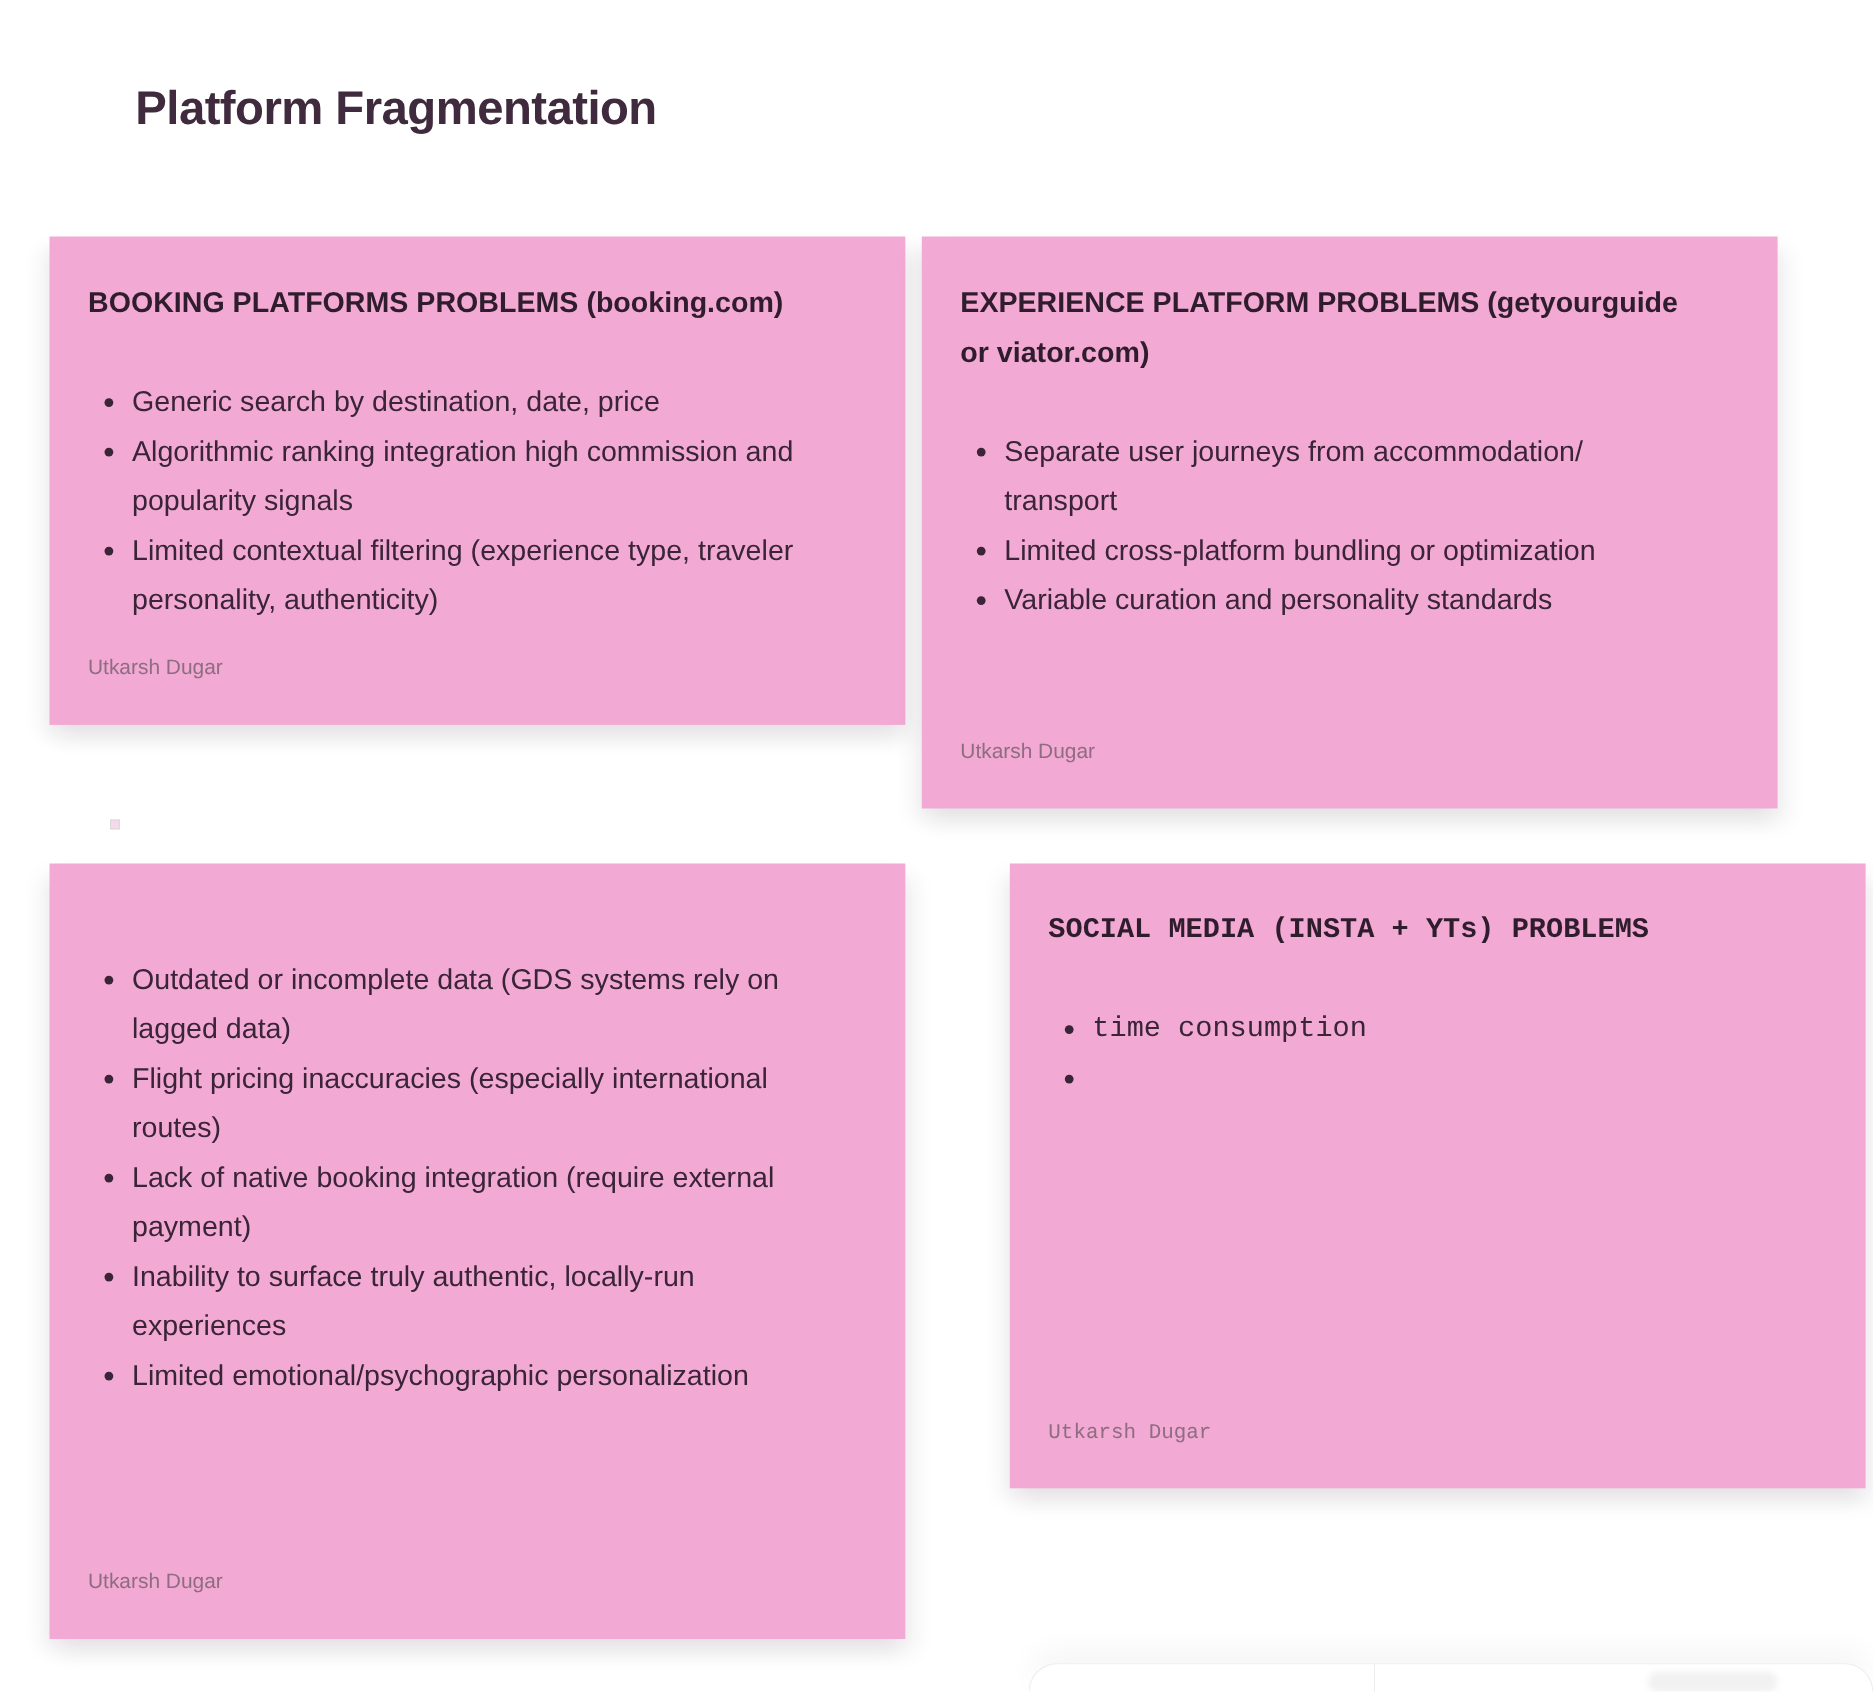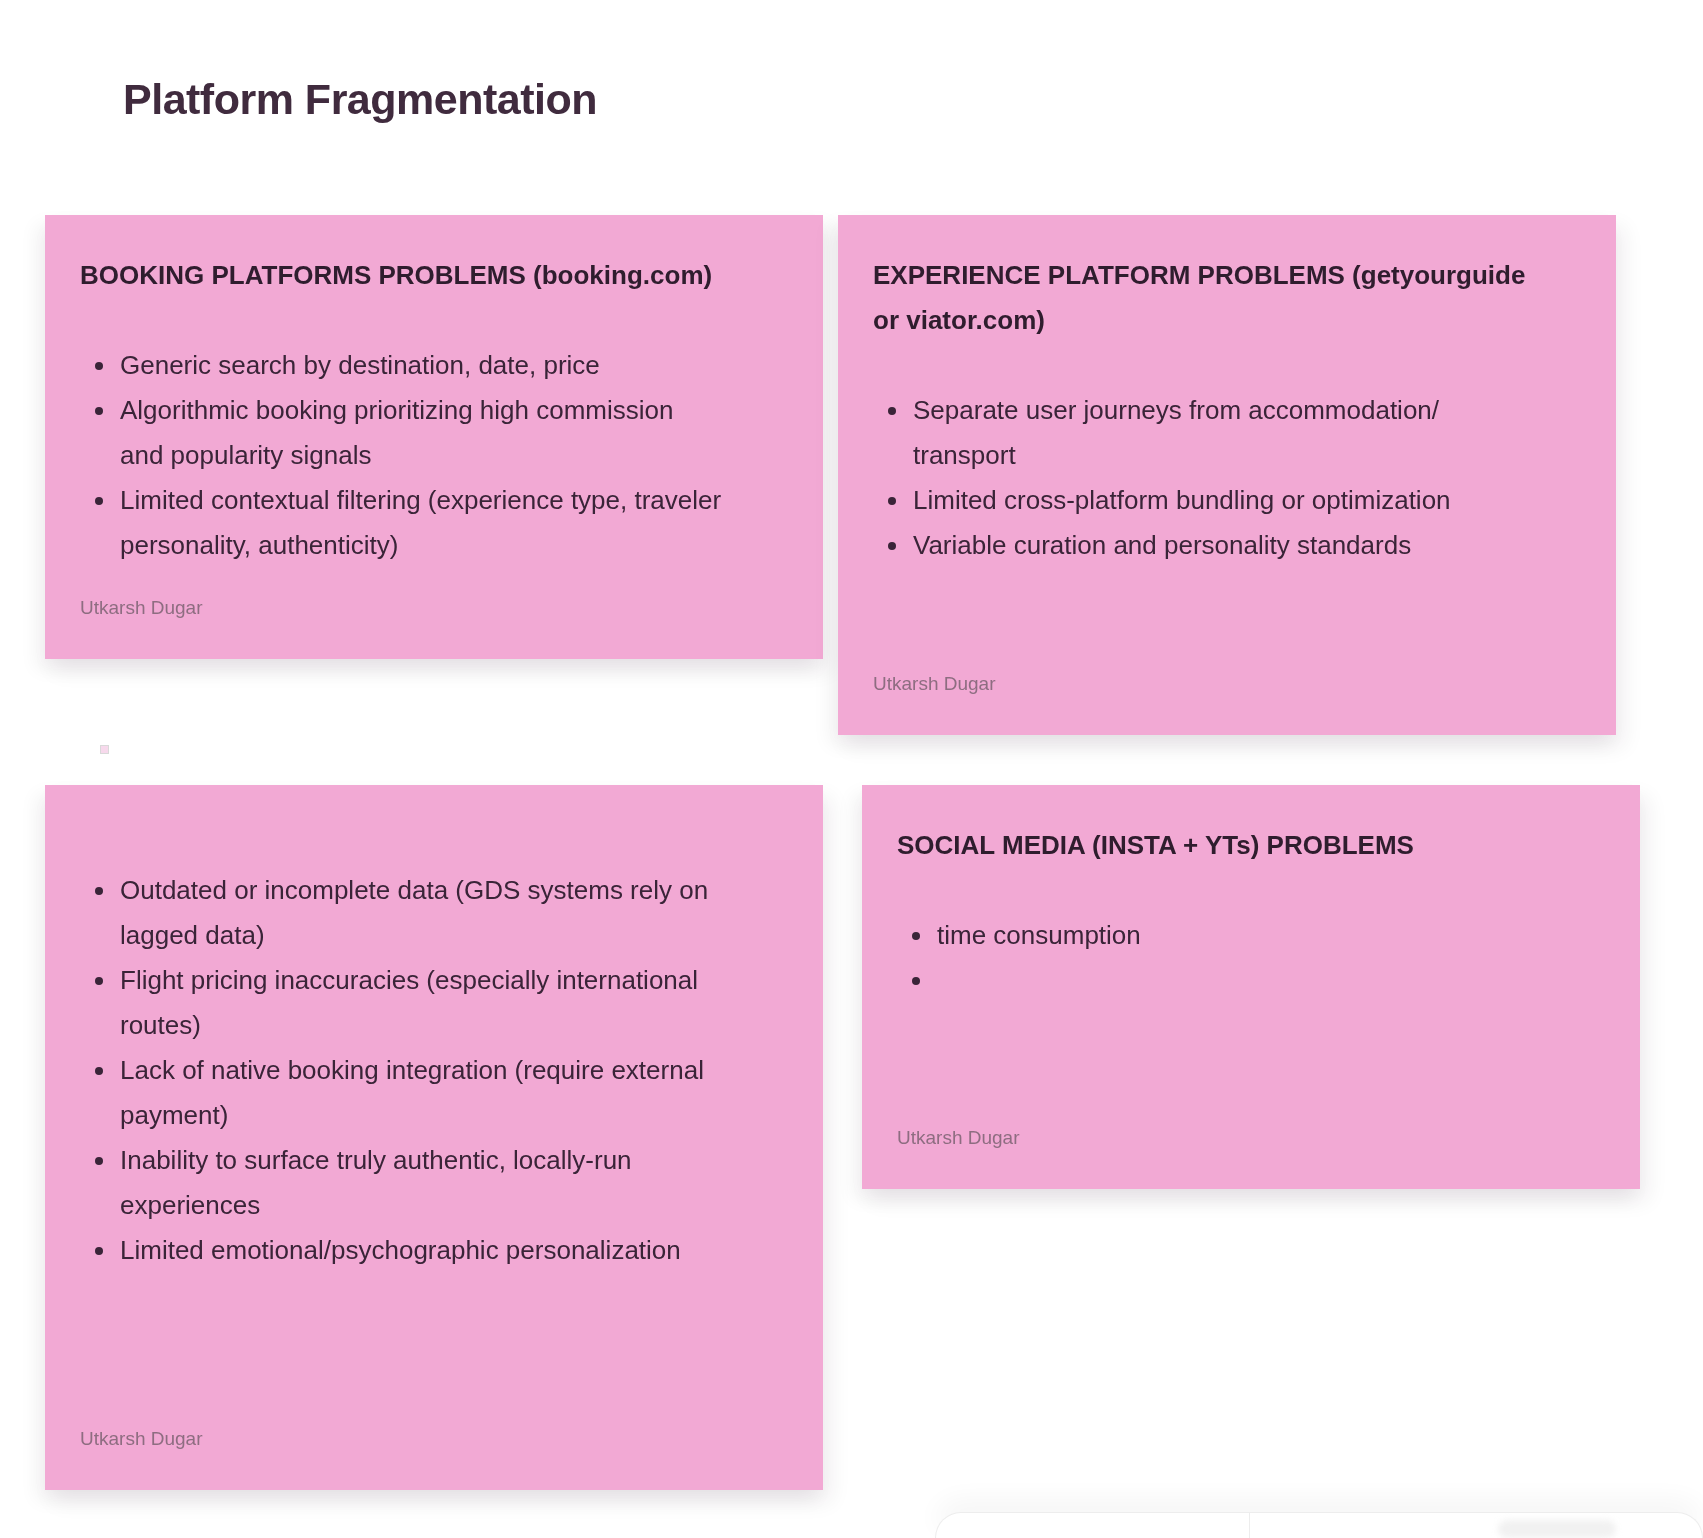--- a/index.html
+++ b/index.html
@@ -29,21 +29,21 @@
   .card {
     position: absolute;
     background: #f2a9d4;
     box-shadow: -8px 10px 18px rgba(40, 20, 40, 0.06), 8px 12px 20px rgba(40, 20, 40, 0.07);
     box-sizing: border-box;
     padding: 38px 0 0 35px;
   }
   .card-1 { left: 45px;  top: 215px; width: 778px; height: 444px; }
   .card-2 { left: 838px; top: 215px; width: 778px; height: 520px; }
   .card-3 { left: 45px;  top: 785px; width: 778px; height: 705px; }
-  .card-4 { left: 862px; top: 785px; width: 778px; height: 404px; }
+  .card-4 { left: 918px; top: 785px; width: 778px; height: 568px; font-family: Liberation Mono, monospace; }
   .card-title {
     margin: 0 80px 0 0;
     font-size: 26px;
     line-height: 45px;
     font-weight: 700;
     color: #2f1d2e;
   }
   .bullets {
     list-style: none;
     margin: 45px 0 0 0;
@@ -125,21 +125,21 @@
 
   <section class="card card-1">
     <h2 class="card-title">BOOKING PLATFORMS PROBLEMS (booking.com)</h2>
     <ul class="bullets">
       <li class="bullet">
         <span class="dot"></span>
         <span>Generic search by destination, date, price</span>
       </li>
       <li class="bullet">
         <span class="dot"></span>
-        <span>Algorithmic booking prioritizing high commission and popularity signals</span>
+        <span>Algorithmic ranking integration high commission and popularity signals</span>
       </li>
       <li class="bullet">
         <span class="dot"></span>
         <span>Limited contextual filtering (experience type, traveler personality, authenticity)</span>
       </li>
     </ul>
     <div class="attribution">Utkarsh Dugar</div>
   </section>
 
   <section class="card card-2">

